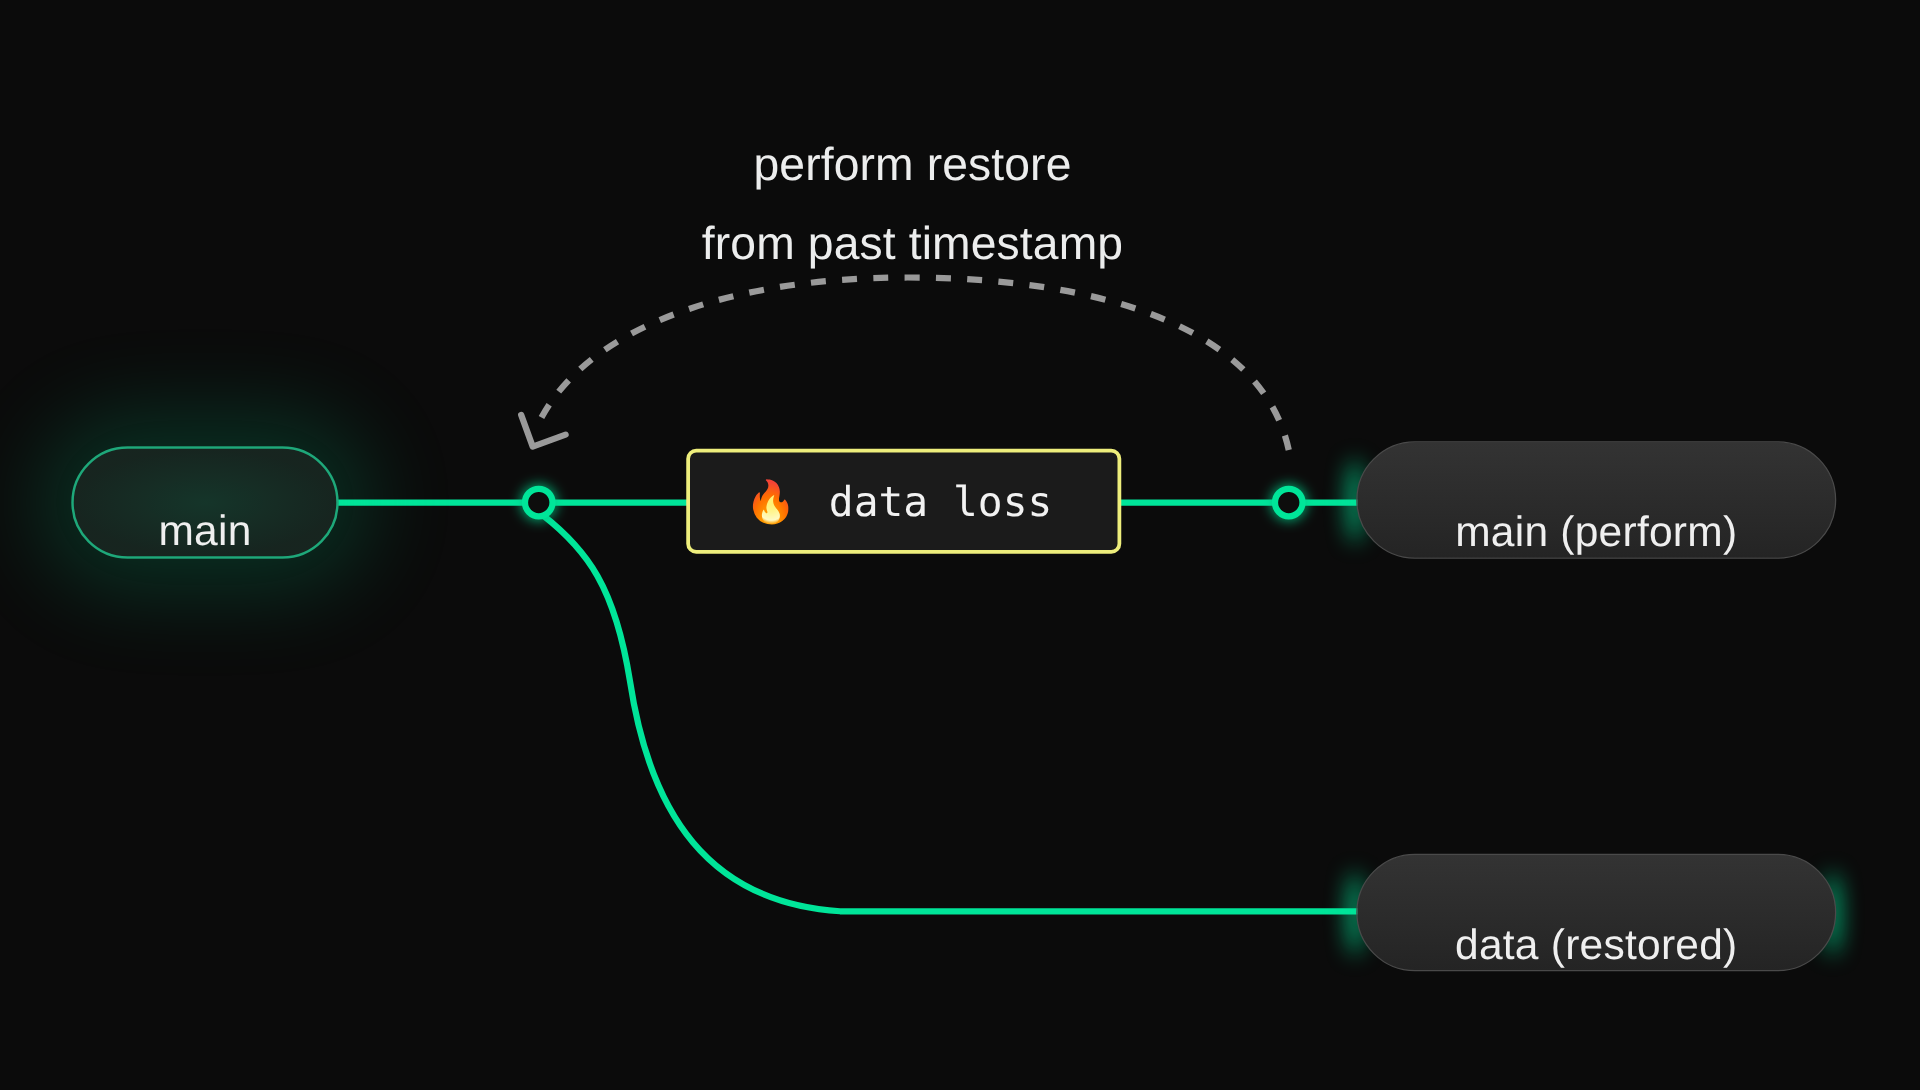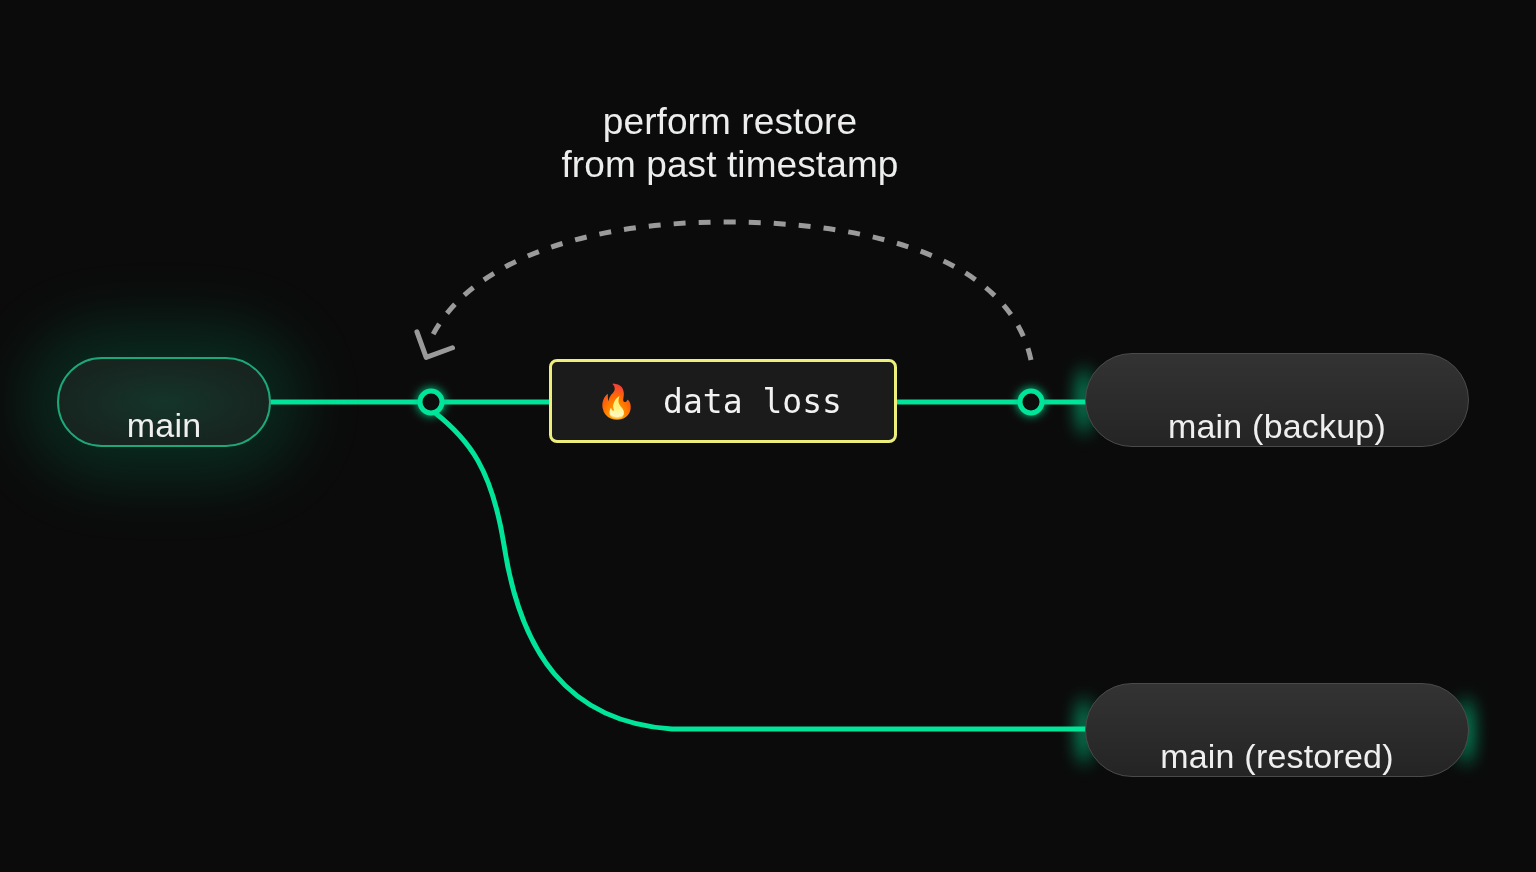--- a/index.html
+++ b/index.html
@@ -32,21 +32,21 @@
 
   
   .caption {
     position: absolute;
     left: 0;
     top: 100px;
     width: 1460px;
     text-align: center;
     color: #eceded;
     font-size: 37px;
-    line-height: 43px;
+    line-height: 63px;
     letter-spacing: .1px;
     white-space: pre-line;
   }
 
   
   .pill {
     position: absolute;
     display: flex;
     align-items: flex-end;
     justify-content: center;
@@ -173,25 +173,25 @@
   <div class="glow-main"></div>
   <div class="glow-dot glow-backup-l"></div>
   <div class="glow-dot glow-restored-l"></div>
   <div class="glow-dot glow-restored-r"></div>
 
   <div class="pill pill-main">
     <span>main</span>
   </div>
 
   <div class="pill pill-gray pill-backup">
-    <span>main (backup)</span>
+    <span>main (perform)</span>
   </div>
 
   <div class="pill pill-gray pill-restored">
-    <span>main (restored)</span>
+    <span>data (restored)</span>
   </div>
 
   <div class="lossbox">
     <span class="loss-emoji">🔥</span>
     <span class="loss-text">data loss</span>
   </div>
 
 </div>
 
 </body></html>

